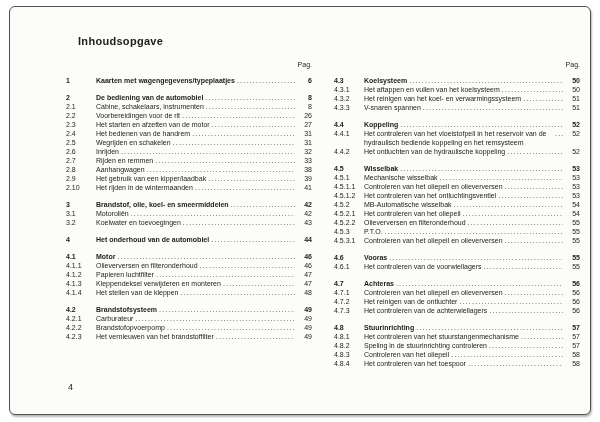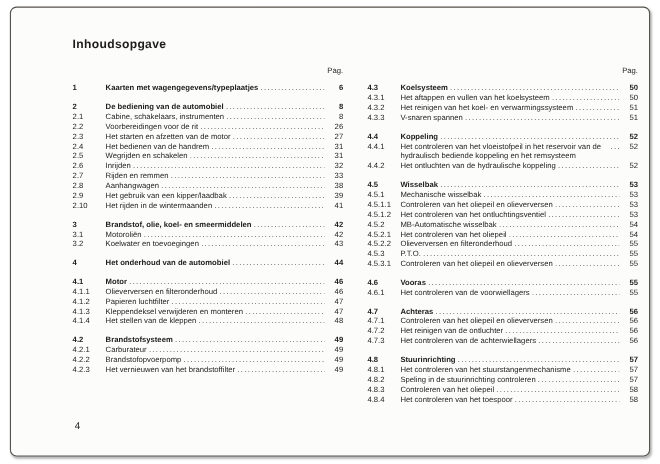--- a/index.html
+++ b/index.html
@@ -12,21 +12,21 @@
   .scan-page {
     position:absolute; left:9px; top:6px; right:9px; bottom:7px;
     background:#fcfcfa;
     border:1px solid #55524d;
     border-radius:6px;
     box-shadow:1px 2px 2px rgba(0,0,0,.28);
   }
   .content { position:absolute; inset:0; padding:28px 22px 0 56px; }
   .doc-title {
     font-size:11px; font-weight:bold; letter-spacing:.3px;
-    margin:0 0 14px 0;
+    margin:0 0 14px 12px;
   }
   .cols { display:flex; }
   .col { width:246px; }
   .col-left { margin-right:22px; }
   .pag-head {
     font-size:7px; text-align:right; margin-bottom:8px;
   }
   .toc-row {
     display:flex; align-items:baseline;
     font-size:7px; line-height:9px;

